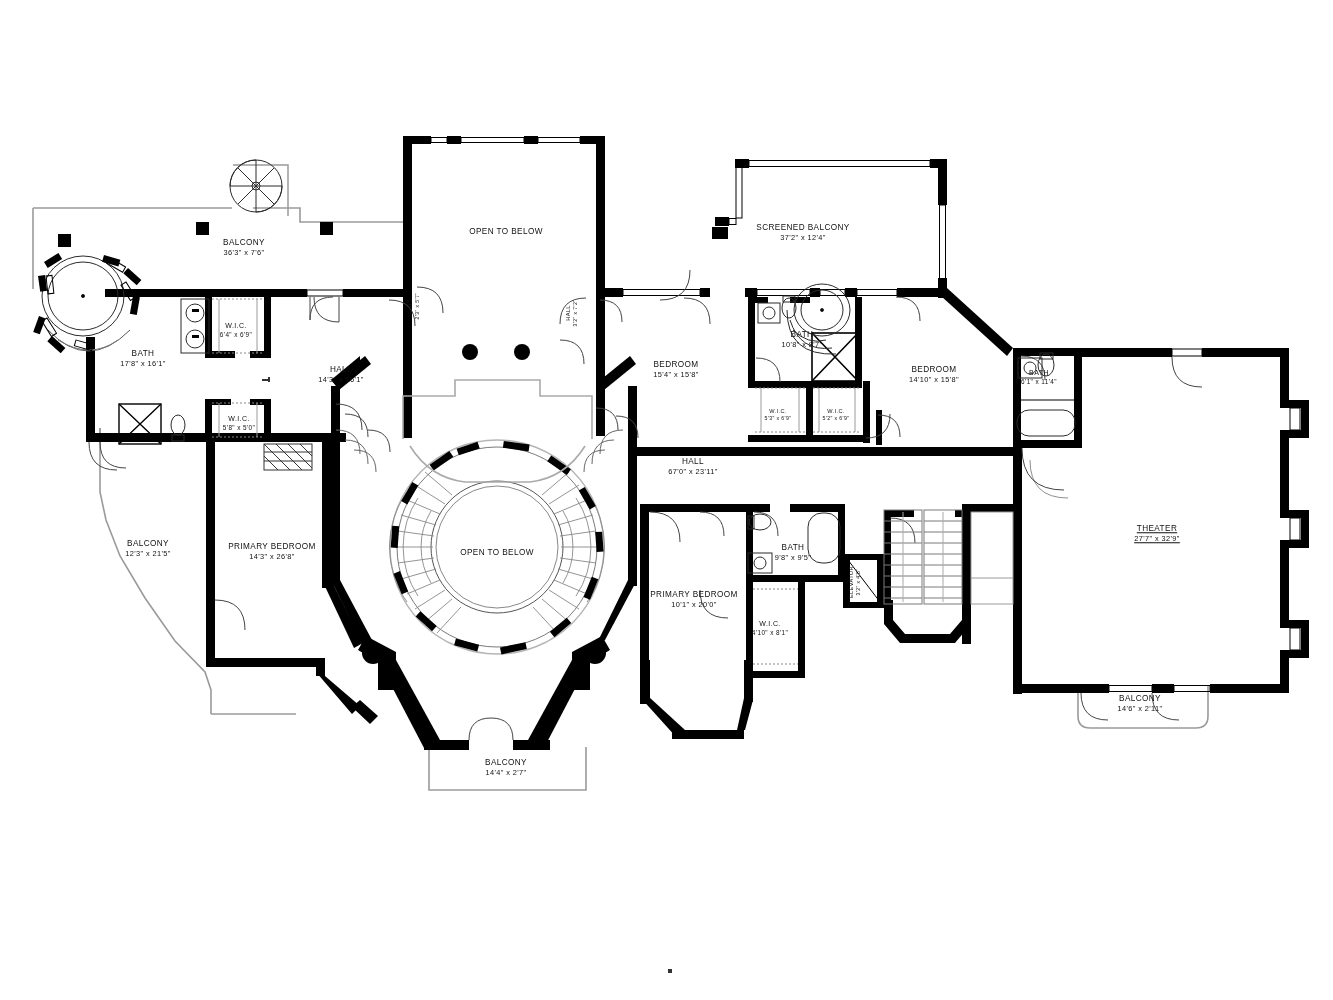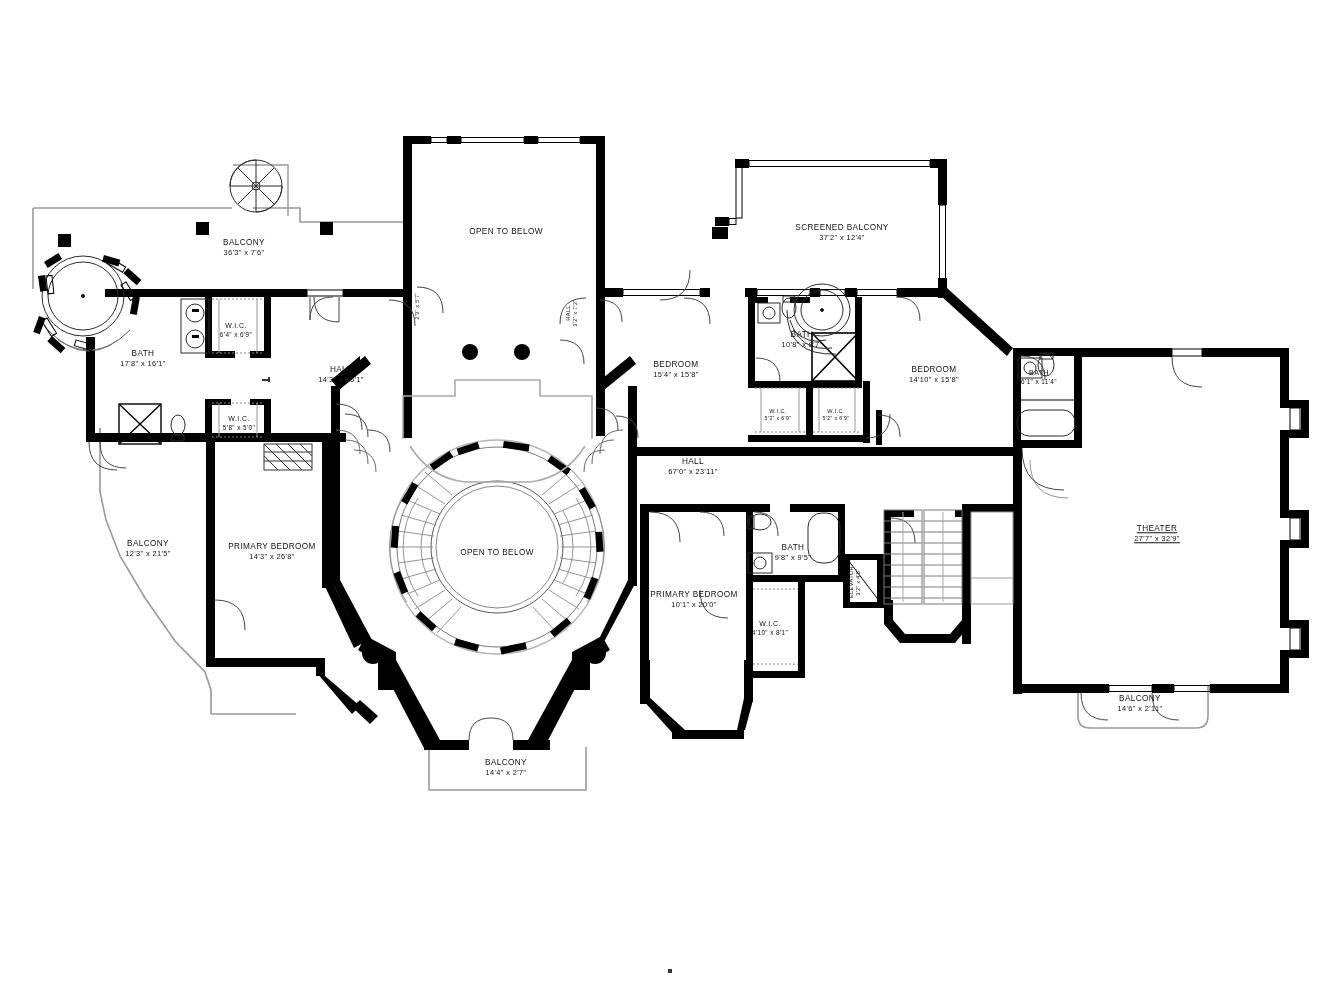--- a/index.html
+++ b/index.html
@@ -620,21 +620,21 @@
   </div>
 
   <div class="room-label single" style="left:506px;top:226px;">
     <span class="nm">OPEN TO BELOW</span>
   </div>
 
   <div class="room-label single" style="left:497px;top:547px;">
     <span class="nm">OPEN TO BELOW</span>
   </div>
 
-  <div class="room-label" style="left:803px;top:233px;margin-left:39px;">
+  <div class="room-label" style="left:803px;top:233px;">
     <span class="nm">SCREENED BALCONY</span>
     <span class="dm">37'2" x 12'4"</span>
   </div>
 
   <div class="room-label" style="left:676px;top:370px;">
     <span class="nm">BEDROOM</span>
     <span class="dm">15'4" x 15'8"</span>
   </div>
 
   <div class="room-label" style="left:802px;top:340px;">

